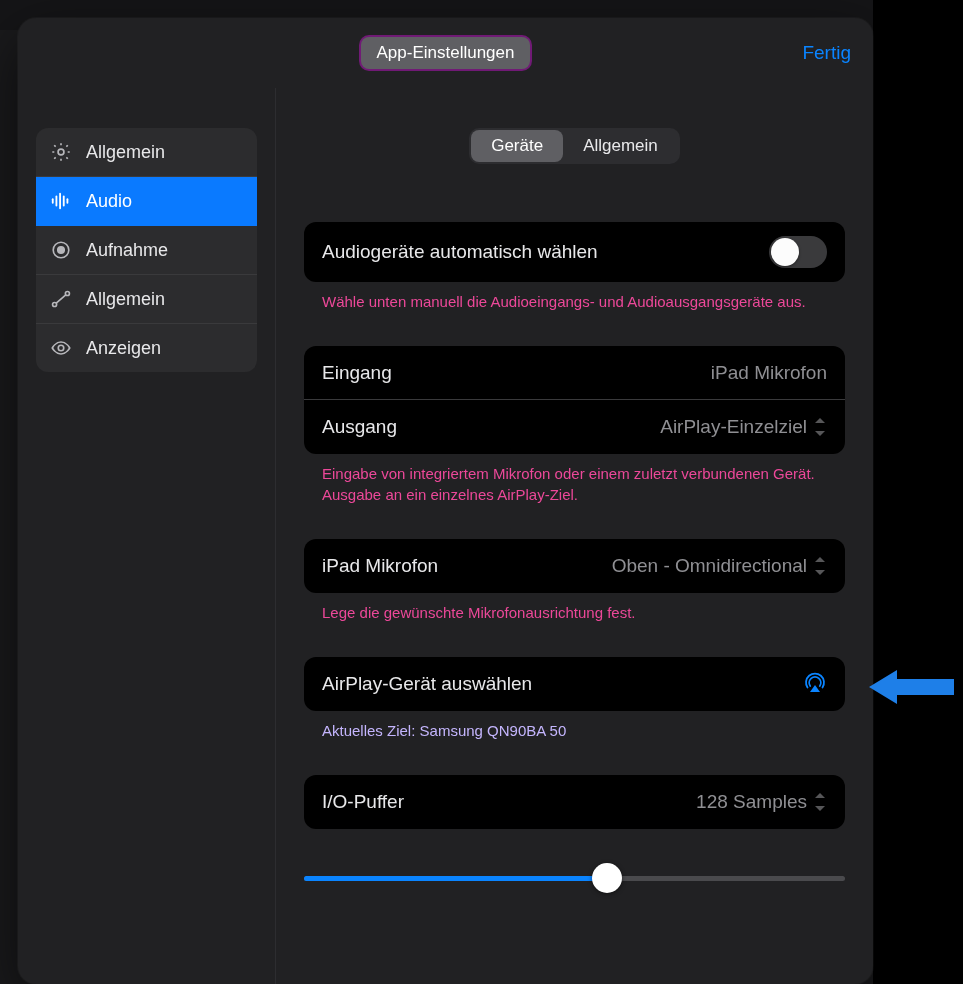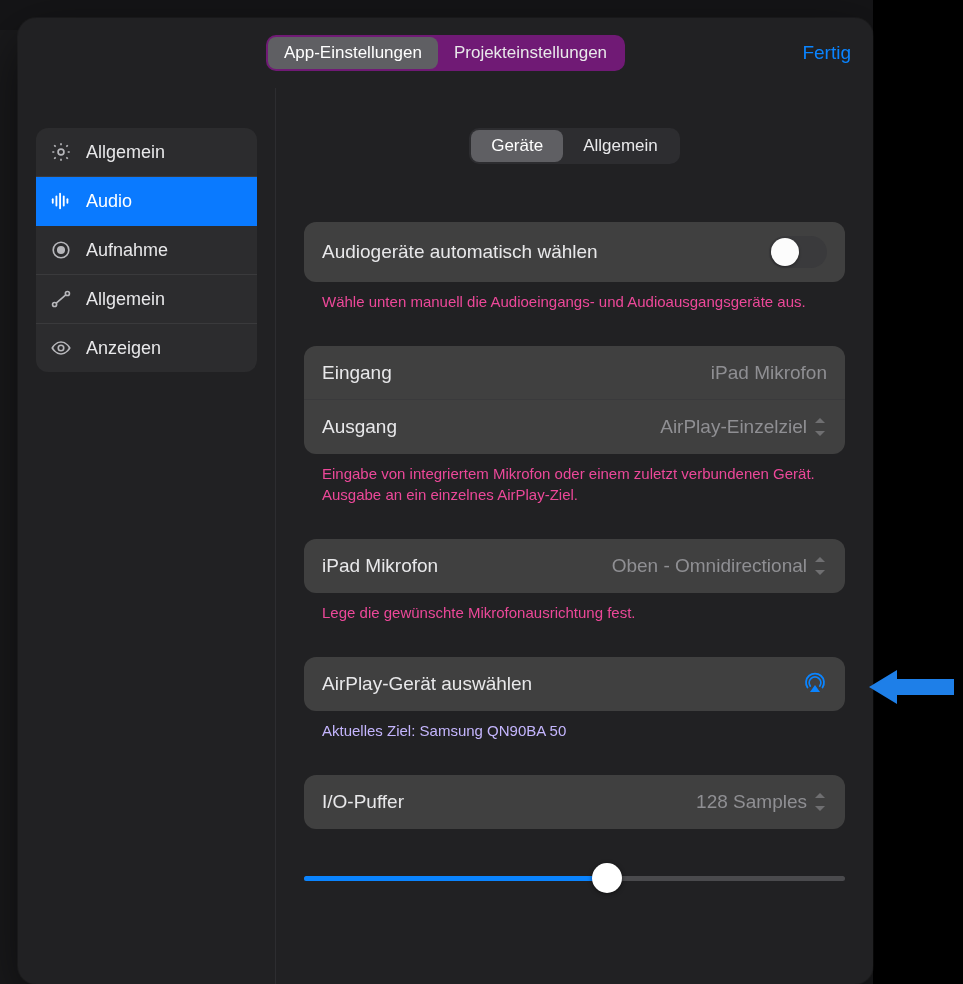--- a/index.html
+++ b/index.html
@@ -94,21 +94,21 @@
   .sub-seg-wrap { display:flex; justify-content:center; margin-top: 40px; margin-bottom: 58px; }
   .sub-seg {
     display: inline-flex;
     background: #2d2d30;
     border-radius: 10px;
     padding: 2px;
     height: 36px;
   }
   .sub-seg .seg-tab { padding: 0 20px; font-size: 17px; }
   .group {
-    background: #404040;
+    background: #000000;
     border-radius: 12px;
     overflow: hidden;
   }
   .row {
     display: flex;
     align-items: center;
     justify-content: space-between;
     padding: 14px 18px;
     min-height: 54px;
     border-bottom: 1px solid #3a3a3c;
@@ -181,23 +181,20 @@
 <body>
 
 <div class="backdrop"></div>
 <div class="toolbar-bg"></div>
 
 <div class="panel">
   <div class="header">
     <div class="seg-tabs">
       <div class="seg-tab selected">
         <span>App-Einstellungen</span>
-      </div>
-      <div class="seg-tab">
-        <span>Projekteinstellungen</span>
       </div>
     </div>
     <div class="done-btn">
       <span>Fertig</span>
     </div>
   </div>
 
   <div class="body">
     <div class="sidebar">
       <div class="sidebar-list">

